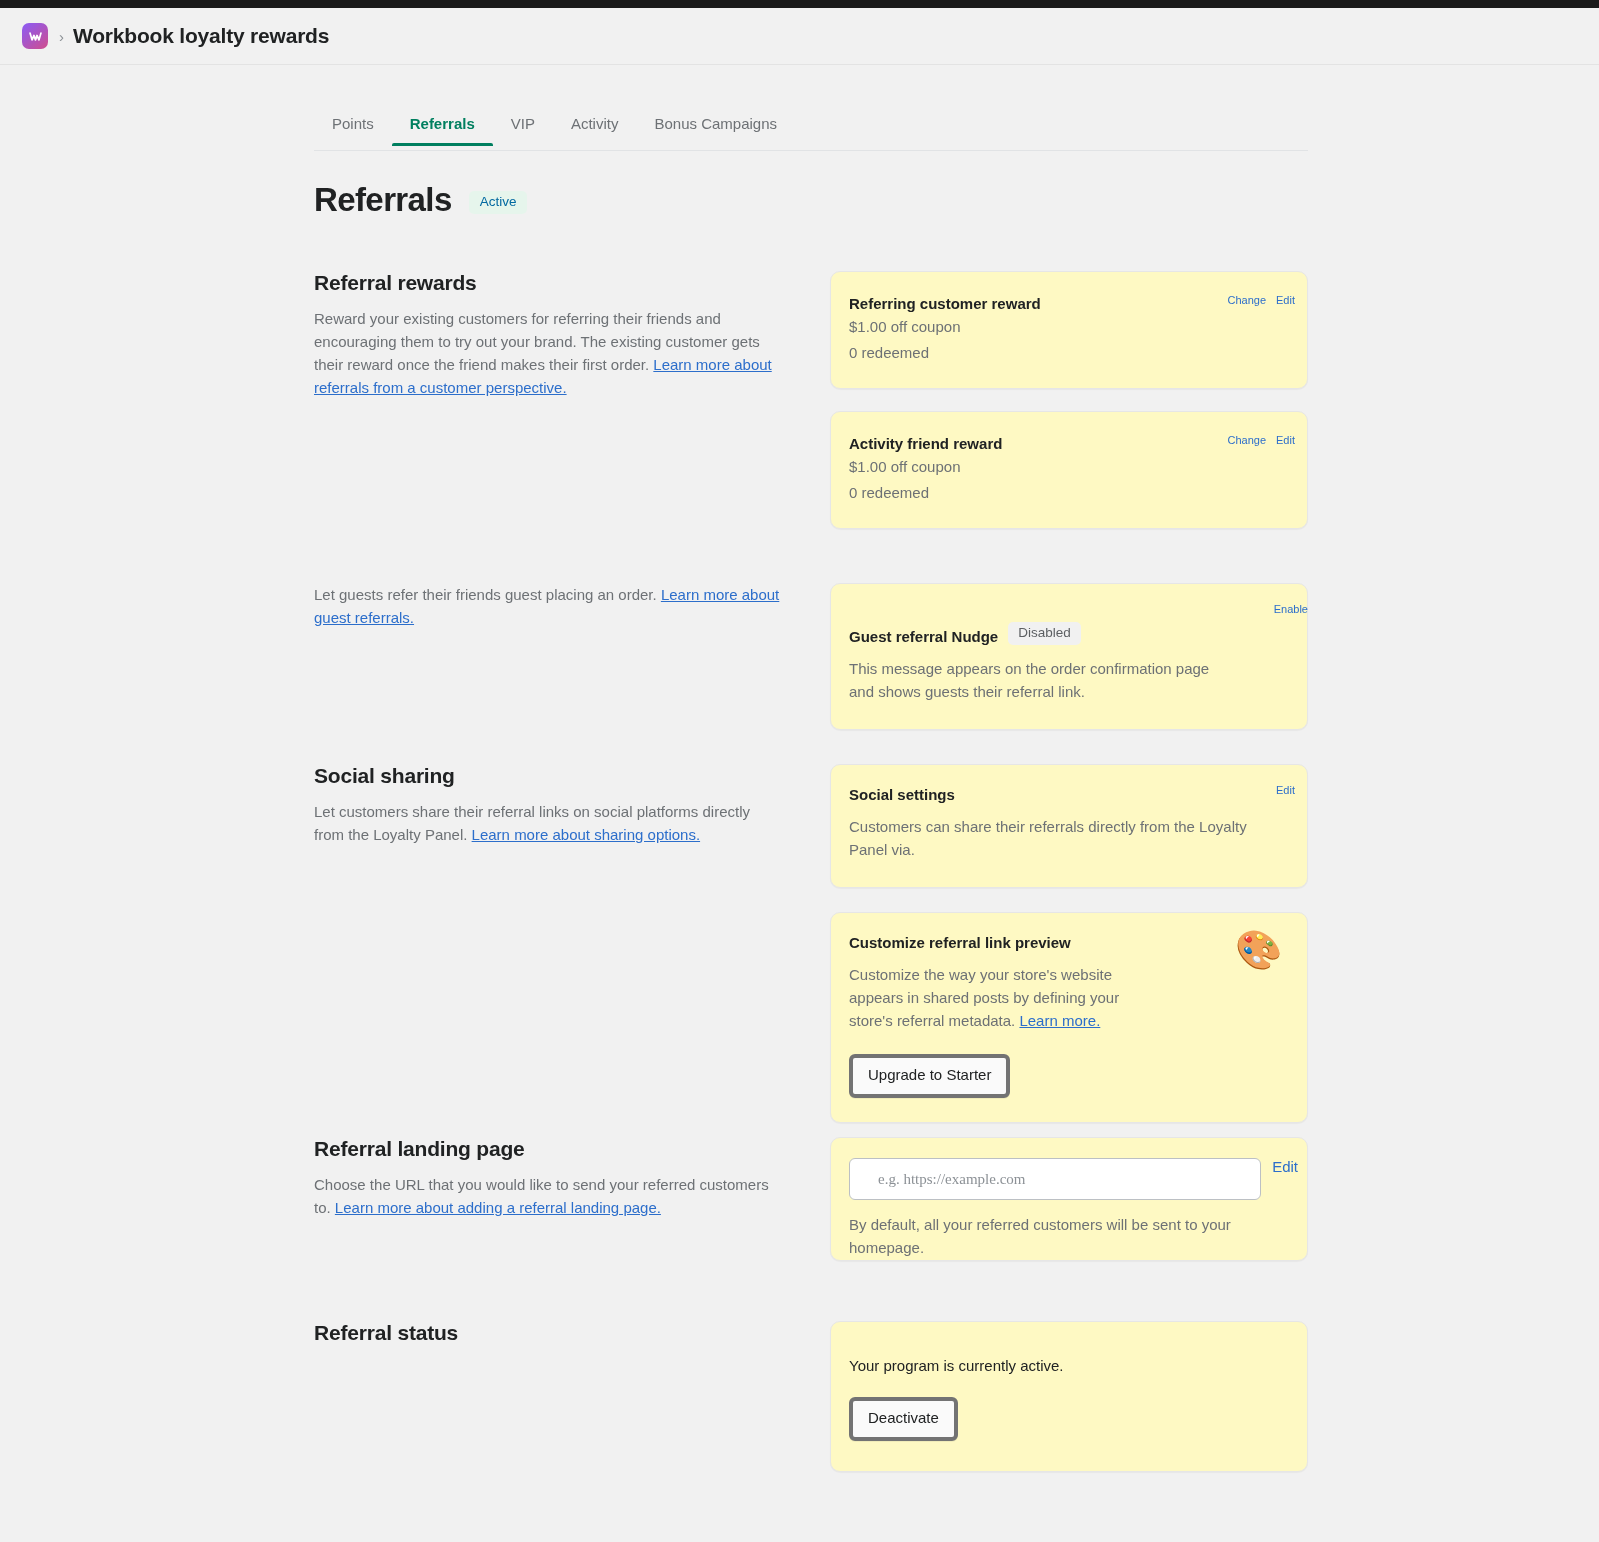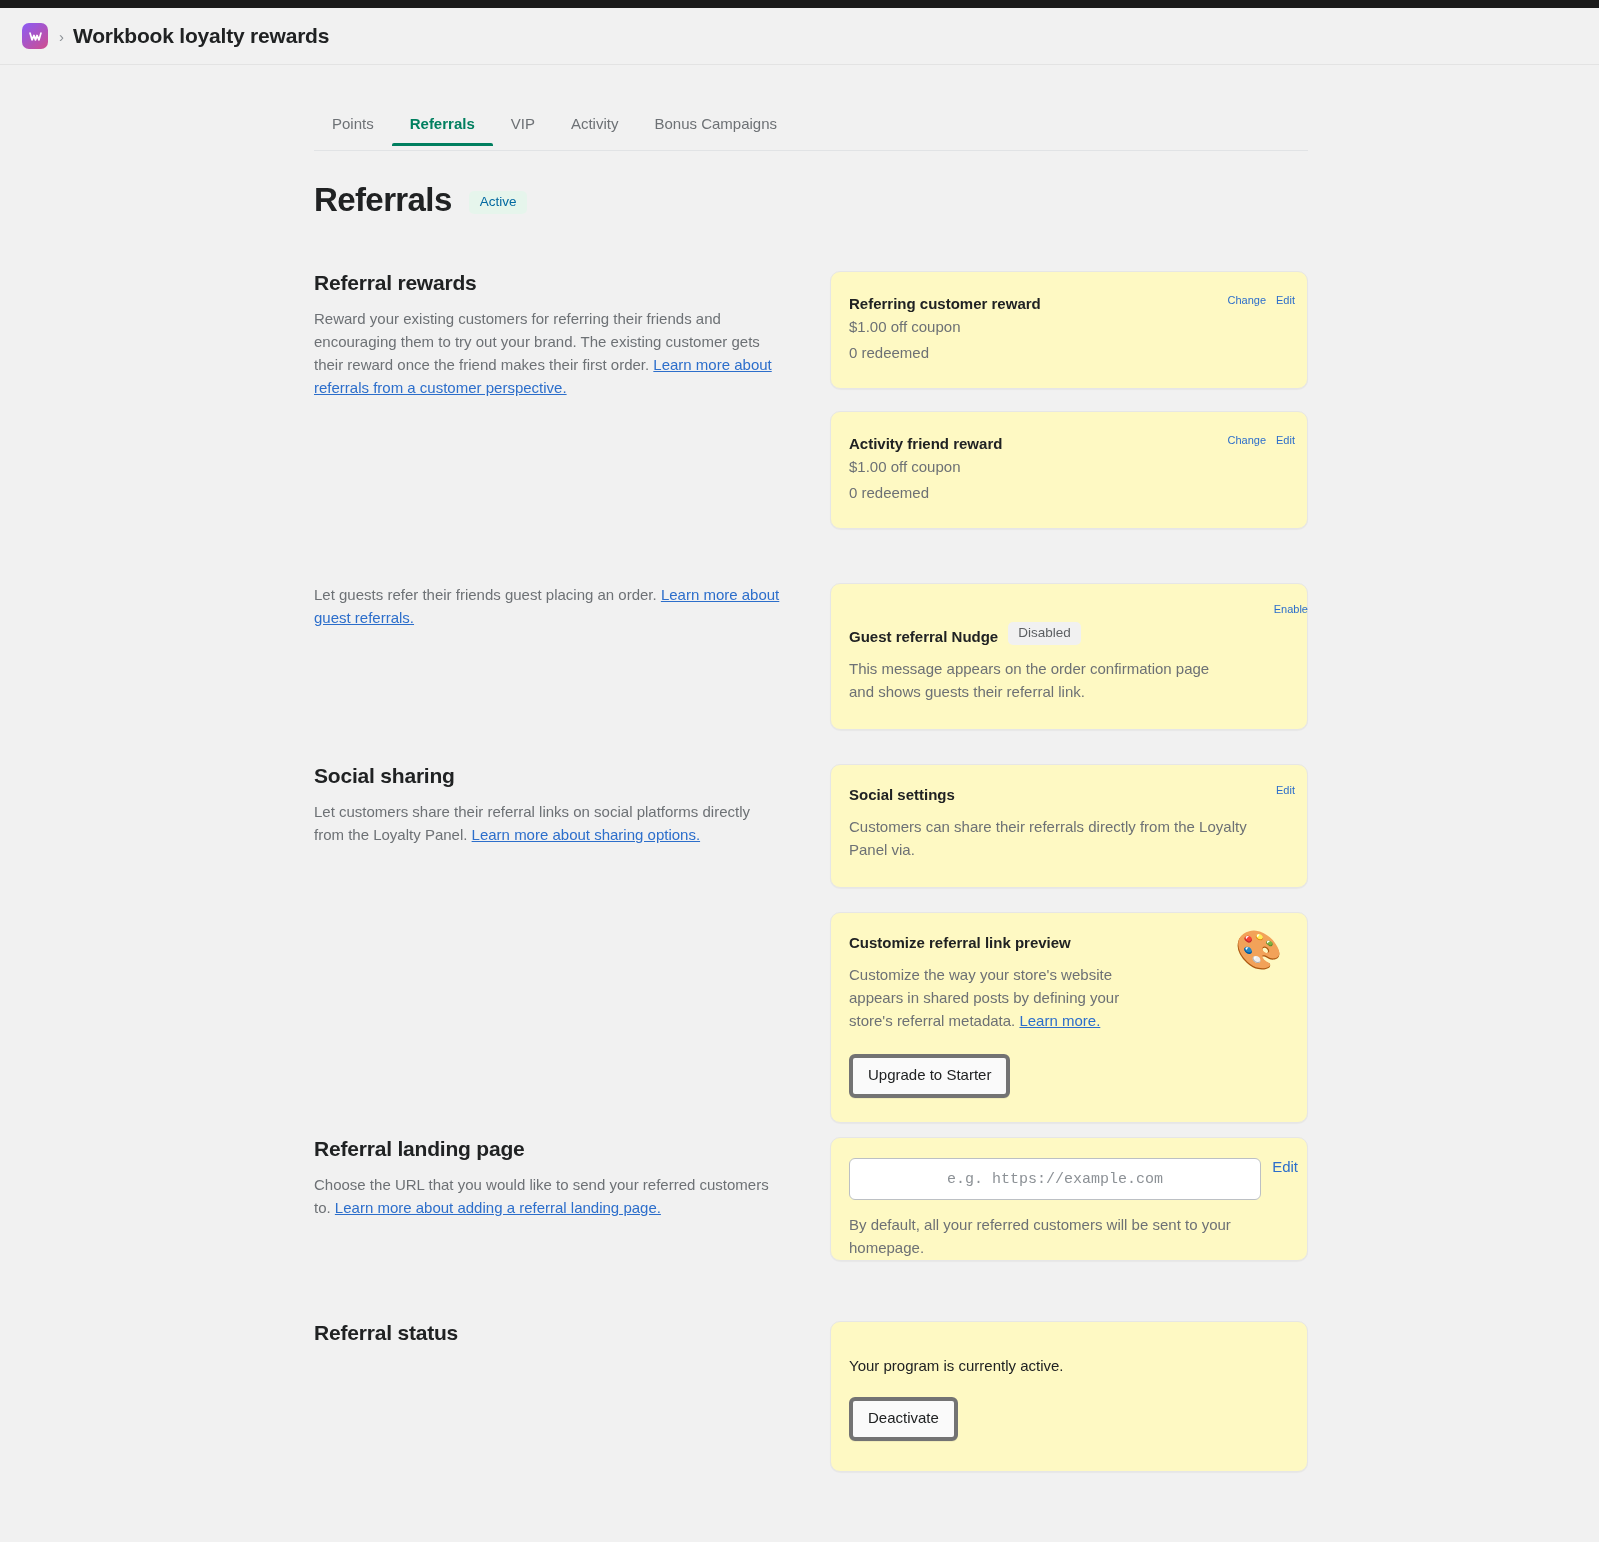--- a/index.html
+++ b/index.html
@@ -252,24 +252,23 @@
 
   
   .url-input {
     width: 412px;
     height: 42px;
     border: 1px solid #bcc0c4;
     border-radius: 6px;
     background: #fff;
     font-size: 15px;
     color: #202223;
-    padding: 0 1px;
-    font-family: Liberation Mono, monospace;
+    padding: 0 28px;
+    font-family: Liberation Serif, serif;
     outline: none;
-    text-align: center;
   }
   .url-input::placeholder { color: #8c9196; }
 
   .edit-float {
     position: absolute;
     top: 20px;
     right: 9px;
     color: #2c6ecb;
     font-size: 15px;
     cursor: pointer;

